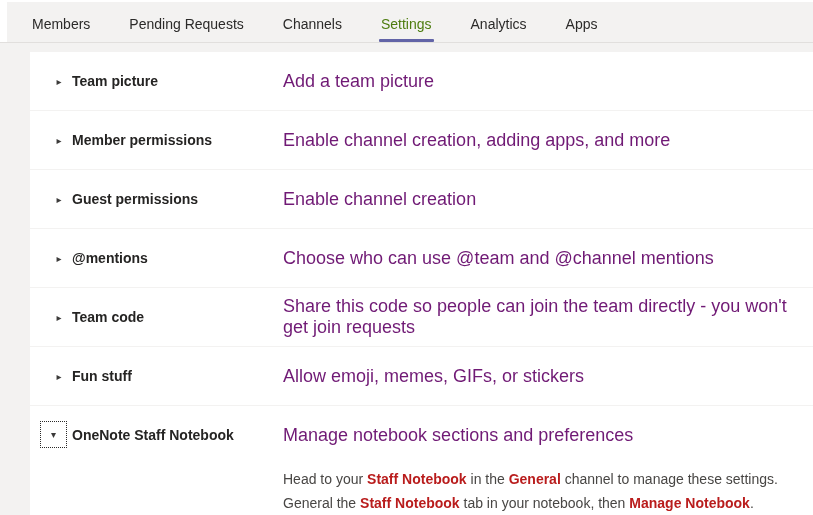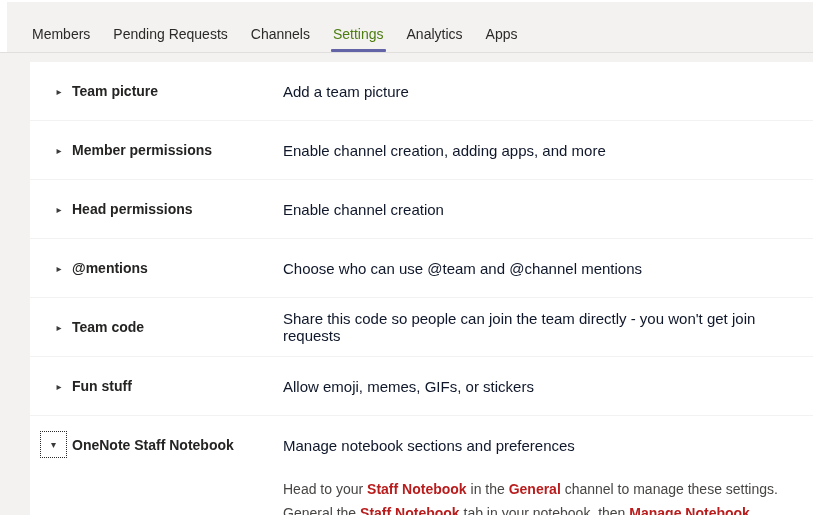--- a/index.html
+++ b/index.html
@@ -6,26 +6,27 @@
   html, body {
     width: 813px; height: 515px;
     overflow: hidden;
     background: #f3f2f1;
     font-family: "Liberation Sans", sans-serif;
     color: #252423;
   }
   
   .tabbar {
     position: relative;
-    height: 53px;
+    height: 43px;
     background: #f3f2f1;
     border-bottom: 1px solid #e1dfdd;
     display: flex;
     align-items: flex-end;
     padding-left: 31px;
+    gap: 16px;
   }
   .tabbar::before {            
     content: "";
     position: absolute;
     left: 0; top: 0; bottom: 0;
     width: 7px;
     background: #ffffff;
   }
   .tabbar::after {             
     content: "";
@@ -105,22 +106,22 @@
     margin-left: 42px;
     width: 211px;
     flex: 0 0 211px;
     font-size: 14px;
     font-weight: 700;
     color: #252423;
     padding-right: 10px;
   }
   .row-desc {
     flex: 1;
-    font-size: 15px;
-    color: #0f172a;
+    font-size: 18px;
+    color: #701a75;
     padding-right: 16px;
   }
   .row-body {
     margin-left: 253px;
     margin-right: 20px;
     font-size: 14px;
     color: #484644;
     line-height: 24px;
     padding-top: 3px;
   }
@@ -151,21 +152,21 @@
   </div>
 
   <div class="row">
     <span class="chevron">▸</span>
     <div class="row-title">Member permissions</div>
     <div class="row-desc">Enable channel creation, adding apps, and more</div>
   </div>
 
   <div class="row">
     <span class="chevron">▸</span>
-    <div class="row-title">Head permissions</div>
+    <div class="row-title">Guest permissions</div>
     <div class="row-desc">Enable channel creation</div>
   </div>
 
   <div class="row">
     <span class="chevron">▸</span>
     <div class="row-title">@mentions</div>
     <div class="row-desc">Choose who can use @team and @channel mentions</div>
   </div>
 
   <div class="row">

